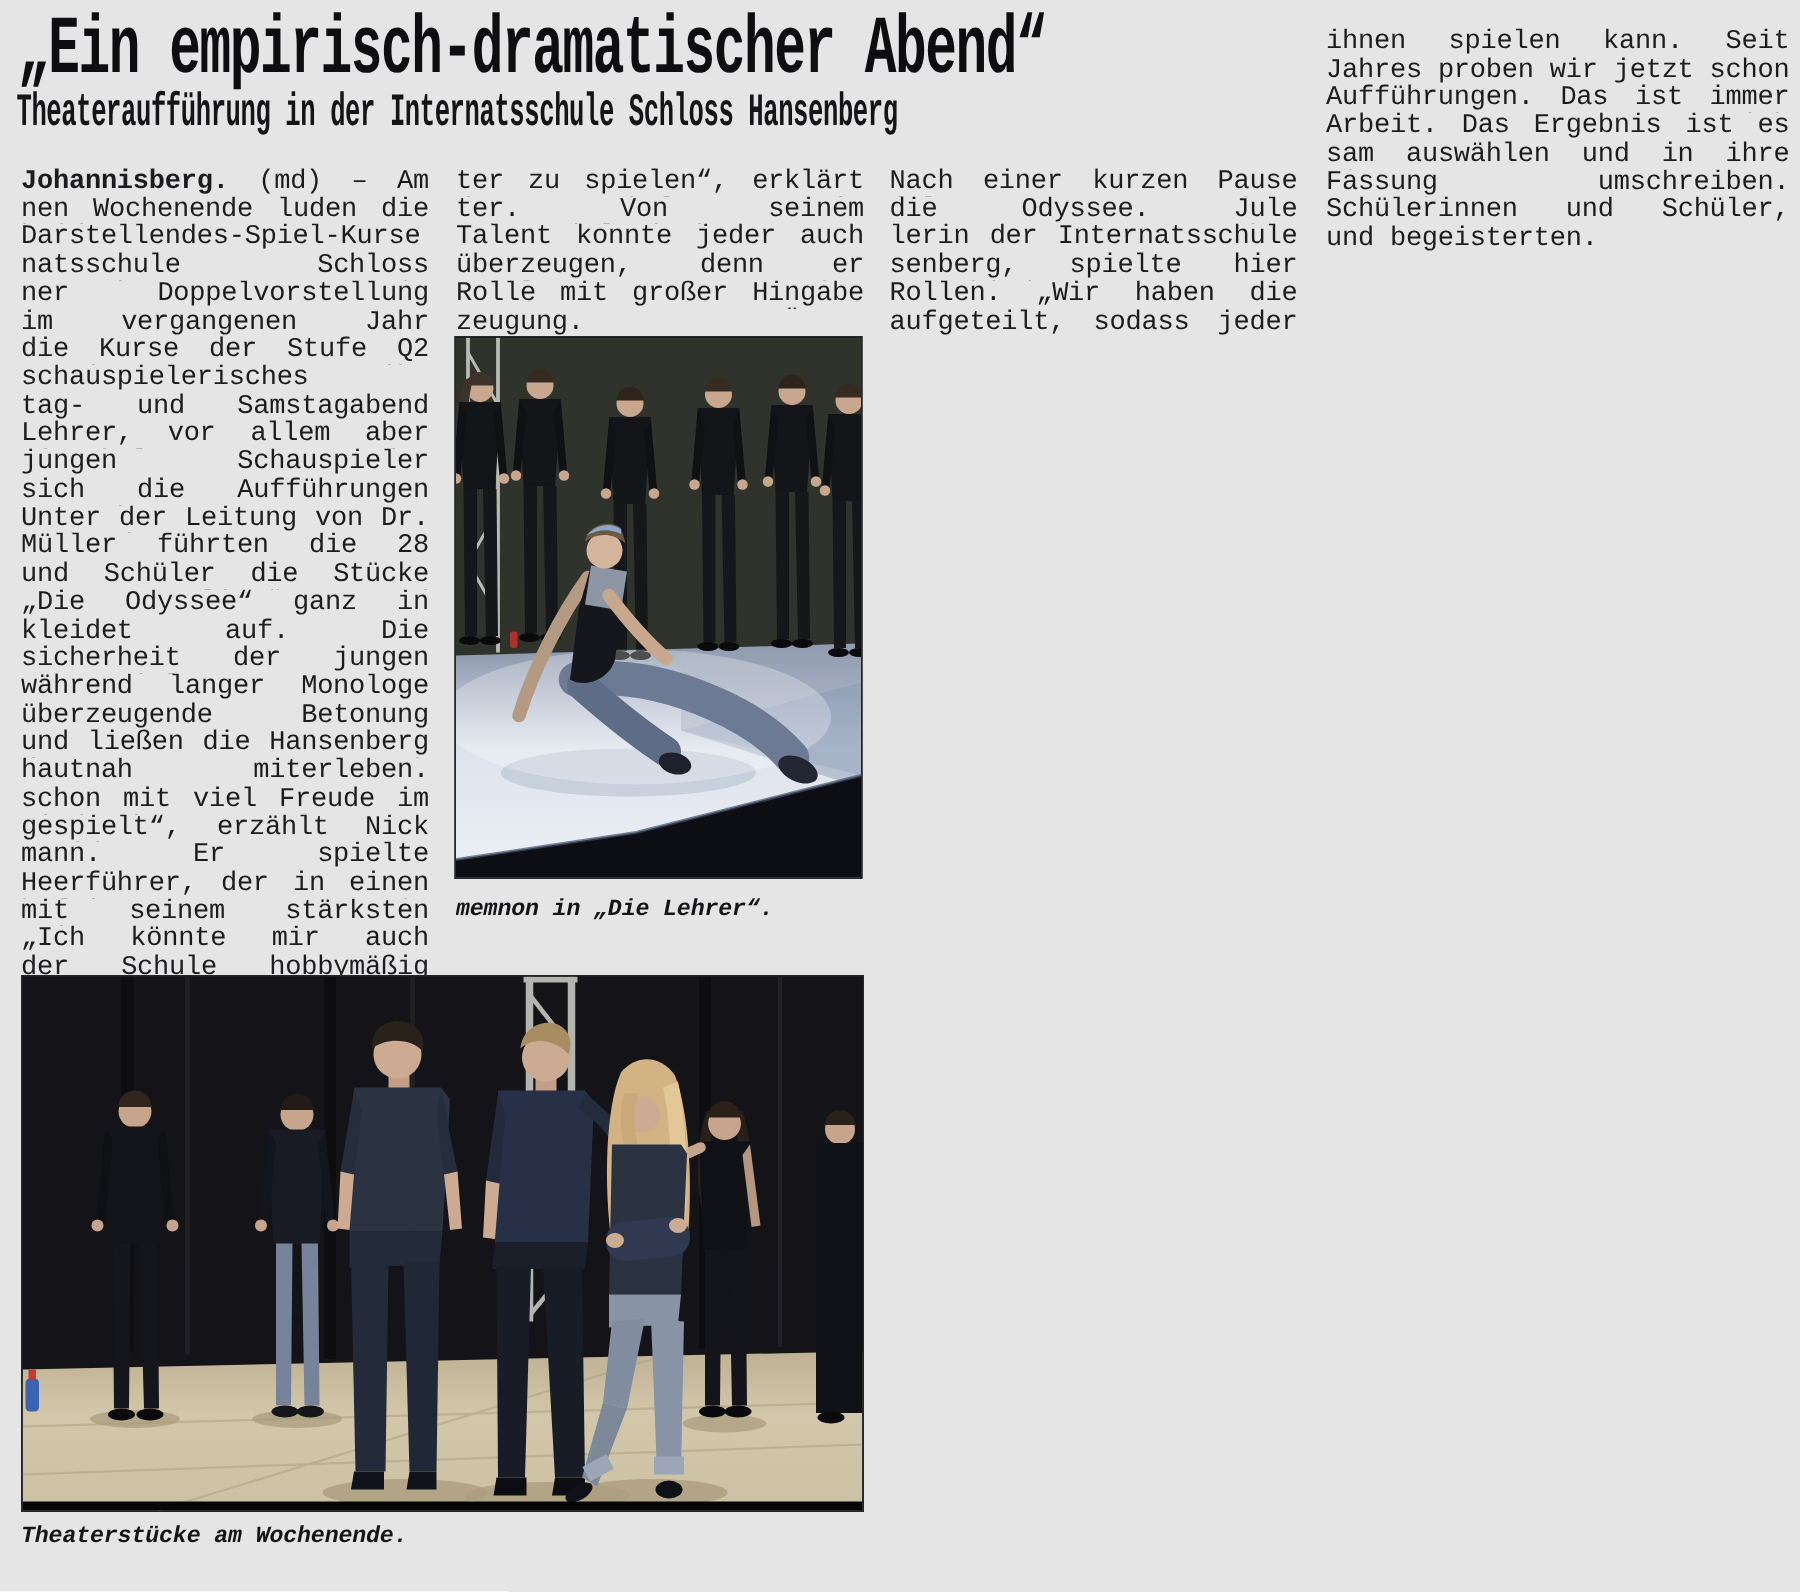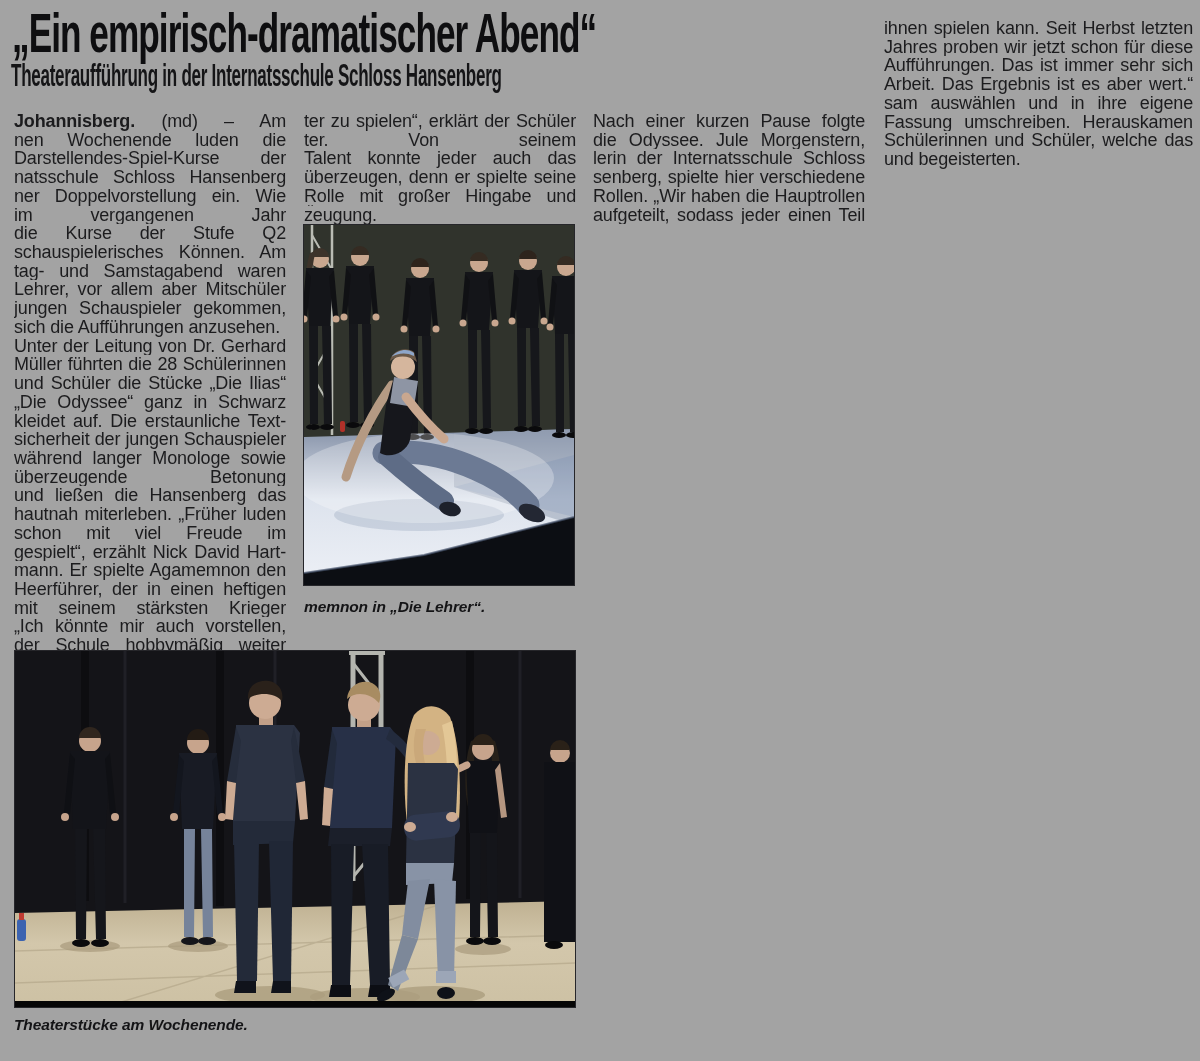--- a/index.html
+++ b/index.html
@@ -1,17 +1,17 @@
 <!DOCTYPE html>
 <html><head>
 <meta charset="utf-8">
 <style>
   html,body{margin:0;padding:0;background:#ffffff;}
-  .page{position:relative;width:1200px;height:1061px;background:#a3a3a3;overflow:hidden;
-        font-family:Liberation Sans, sans-serif;color:#1b1b1d;}
+  .page{position:relative;width:1200px;height:1061px;background:#e5e5e5;overflow:hidden;
+        font-family:Liberation Mono, monospace;color:#1b1b1d;}
   .headline{position:absolute;left:12px;top:6px;margin:0;font-size:55px;line-height:1.0;
         font-weight:bold;color:#0e0e10;white-space:nowrap;letter-spacing:-1.5px;
         transform:scaleX(.64);transform-origin:0 0;}
   .subheadline{position:absolute;left:11px;top:60px;margin:0;font-size:31px;line-height:1.0;
         font-weight:bold;color:#151517;white-space:nowrap;letter-spacing:-.5px;
         transform:scaleX(.55);transform-origin:0 0;}
   .col{position:absolute;width:272px;font-size:18px;line-height:18.72px;letter-spacing:-.15px;
         color:#1c1c1e;margin-top:12px;}
   .col4{width:309px;}
   .ln{text-align:justify;text-align-last:justify;height:18.72px;overflow:hidden;}

